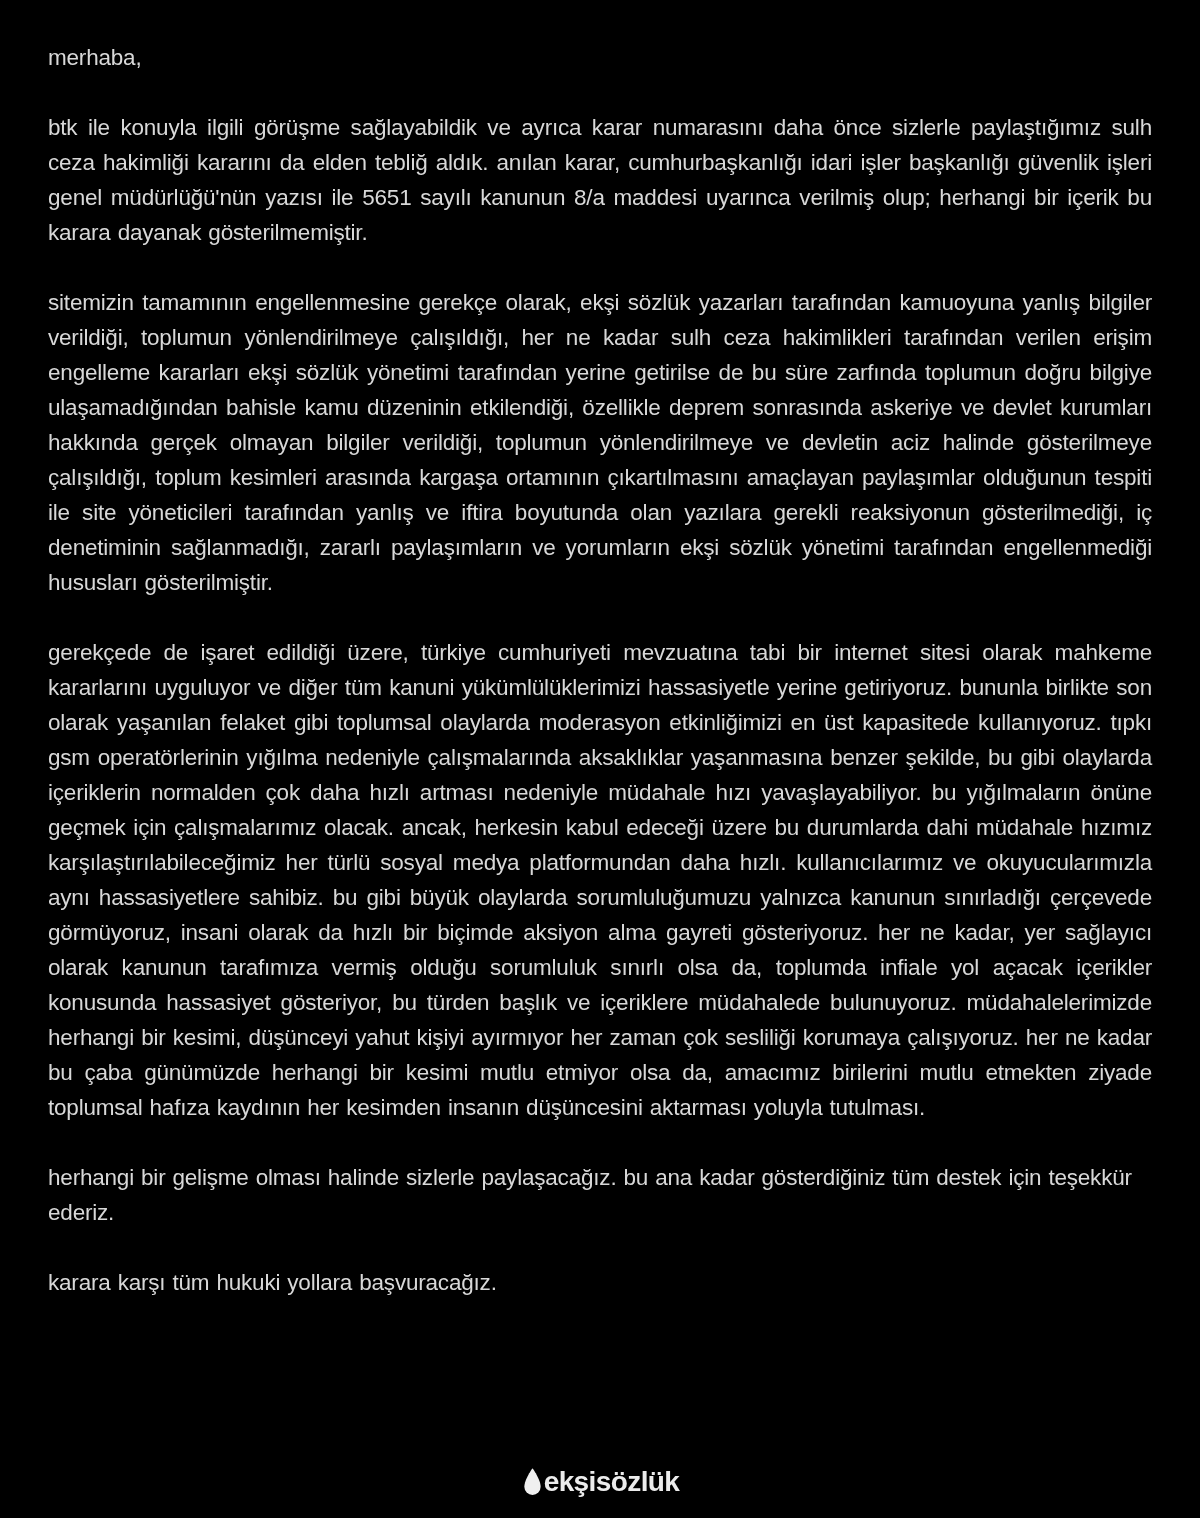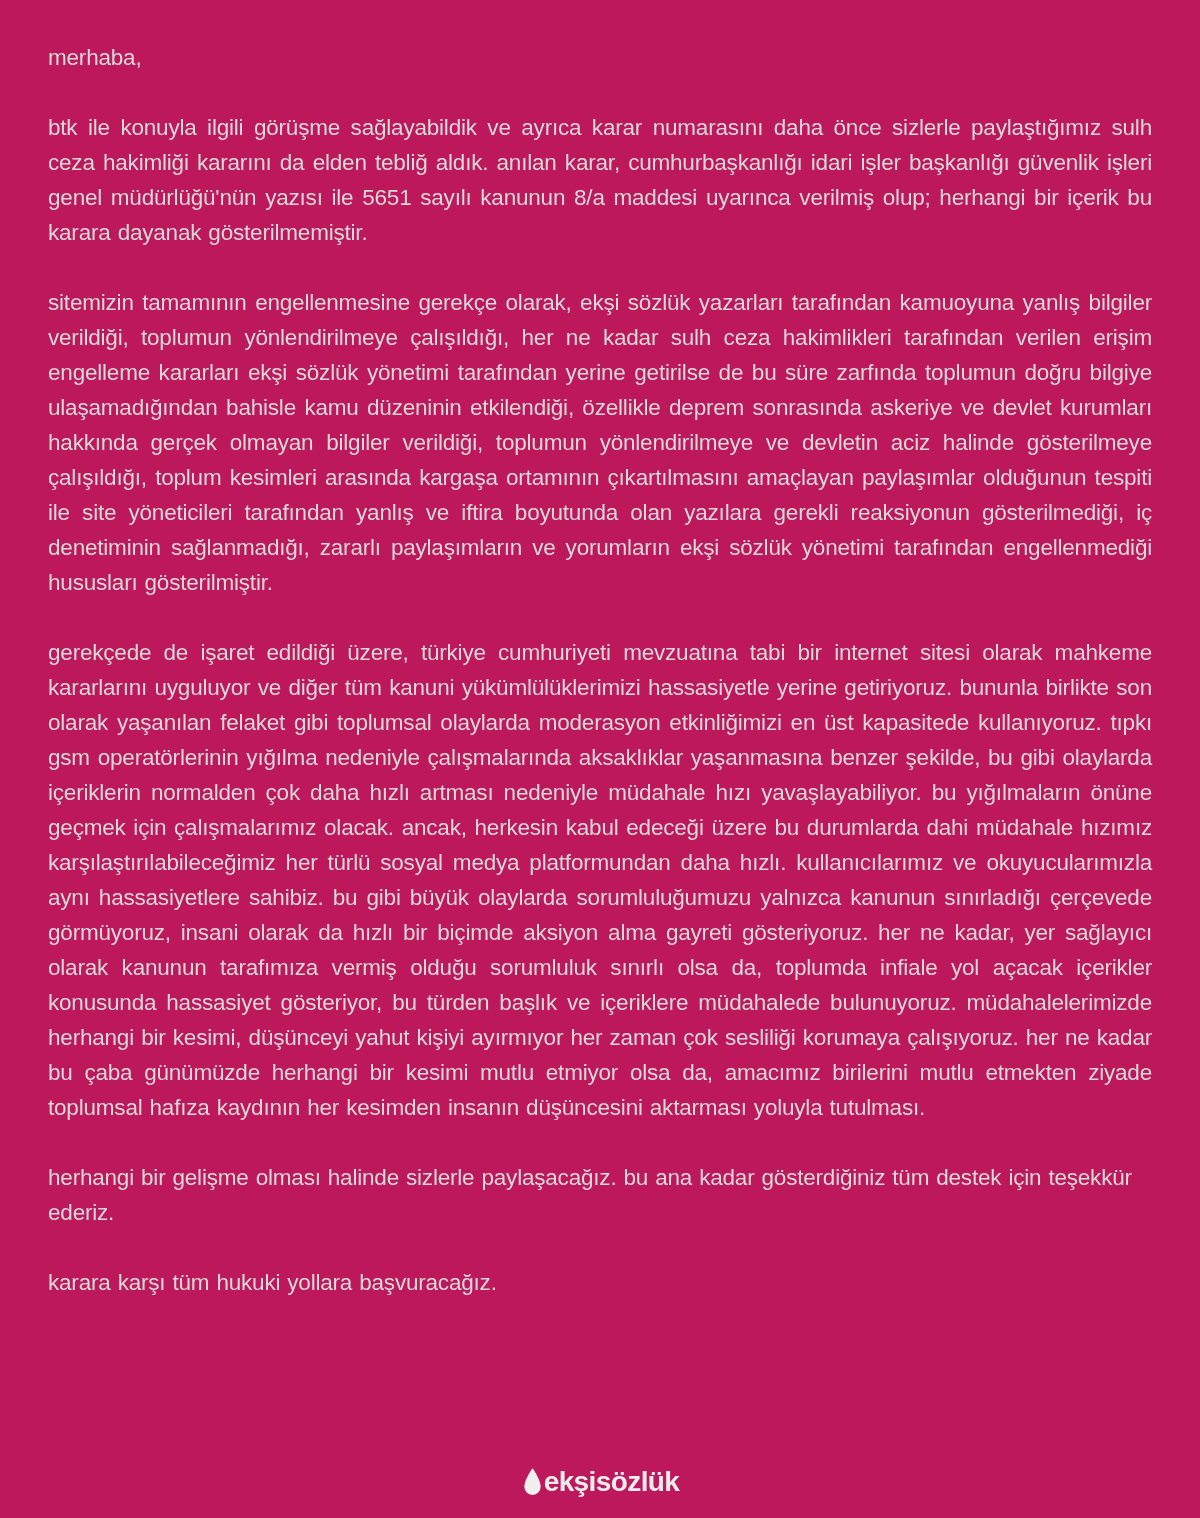--- a/index.html
+++ b/index.html
@@ -5,21 +5,21 @@
   * { margin: 0; padding: 0; box-sizing: border-box; }
   html, body {
     width: 1200px;
     background: #5b5b5b;
     font-family: "Liberation Sans", sans-serif;
   }
   .page {
     position: relative;
     width: 1200px;
     height: 1518px;
-    background: #be185d;
+    background: #000000;
     overflow: hidden;
   }
   .statement {
     position: absolute;
     top: 40px;
     left: 48px;
     right: 48px;
   }
   .statement p {
     color: #d8d8d8;

